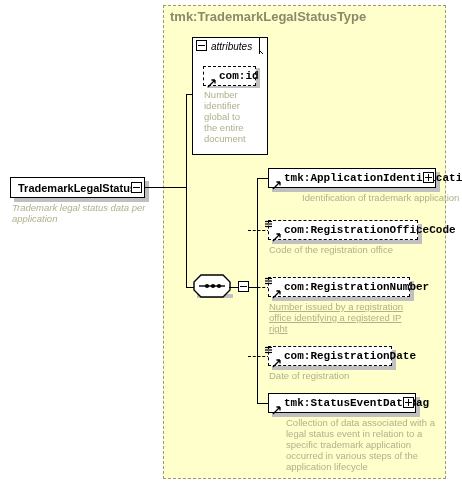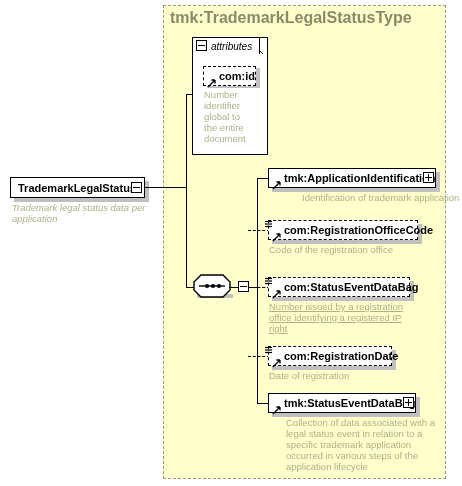--- a/index.html
+++ b/index.html
@@ -16,21 +16,21 @@
   .type-box{
     position:absolute;
     left:163px;top:5px;
     width:283px;height:474px;
     background:#ffffcc;
     border:1px dashed #9a9a7a;
     box-sizing:border-box;
   }
   .type-title{
     position:absolute;left:170px;top:9px;
-    font-size:16px;font-weight:bold;color:#8a8a6a;
+    font-size:13px;font-weight:bold;color:#8a8a6a;
     letter-spacing:0px;white-space:nowrap;
   }
 
   
   .shadow{
     position:absolute;
     background:#c0c0c0;
   }
 
   
@@ -94,20 +94,21 @@
     box-sizing:border-box;
     display:flex;align-items:center;
     height:20px;
   }
   .node.req{border:1px solid #000;}
   .node.opt{border:1px dashed #000;}
   .node .nname{
     font-size:11px;font-weight:bold;color:#000;
     white-space:nowrap;
     padding-left:15px;
+    font-family:Liberation Mono, monospace;
   }
 
   
   .refarrow{
     position:absolute;left:3px;bottom:2px;
     width:9px;height:9px;
   }
 
   
   .stype-icon{
@@ -239,21 +240,21 @@
       <line x1="1" y1="1.5" x2="8" y2="1.5" stroke="#000" stroke-width="1.2"></line>
       <line x1="1" y1="4" x2="8" y2="4" stroke="#000" stroke-width="1.2"></line>
       <line x1="1" y1="6.5" x2="8" y2="6.5" stroke="#000" stroke-width="1.2"></line>
     </svg>
   </span>
   <div class="ndoc" style="left:269px;top:244px;width:175px;">Code of the registration office</div>
 
   <div class="shadow" style="left:272px;top:297px;width:142px;height:4px;"></div>
   <div class="shadow" style="left:410px;top:281px;width:4px;height:20px;"></div>
   <div class="node opt" style="left:268px;top:277px;width:142px;">
-    <span class="nname">com:StatusEventDataBag</span>
+    <span class="nname">com:RegistrationNumber</span>
     <span class="refarrow">
       <svg width="9" height="9" viewBox="0 0 9 9">
         <path d="M1,8 L8,1 M8,1 L4.4,1 M8,1 L8,4.6" stroke="#000" stroke-width="1.3" fill="none"></path>
       </svg>
     </span>
   </div>
   <span class="stype-icon" style="left:264px;top:272px;">
     <svg width="9" height="9" viewBox="0 0 9 9">
       <line x1="1" y1="1.5" x2="8" y2="1.5" stroke="#000" stroke-width="1.2"></line>
       <line x1="1" y1="4" x2="8" y2="4" stroke="#000" stroke-width="1.2"></line>

